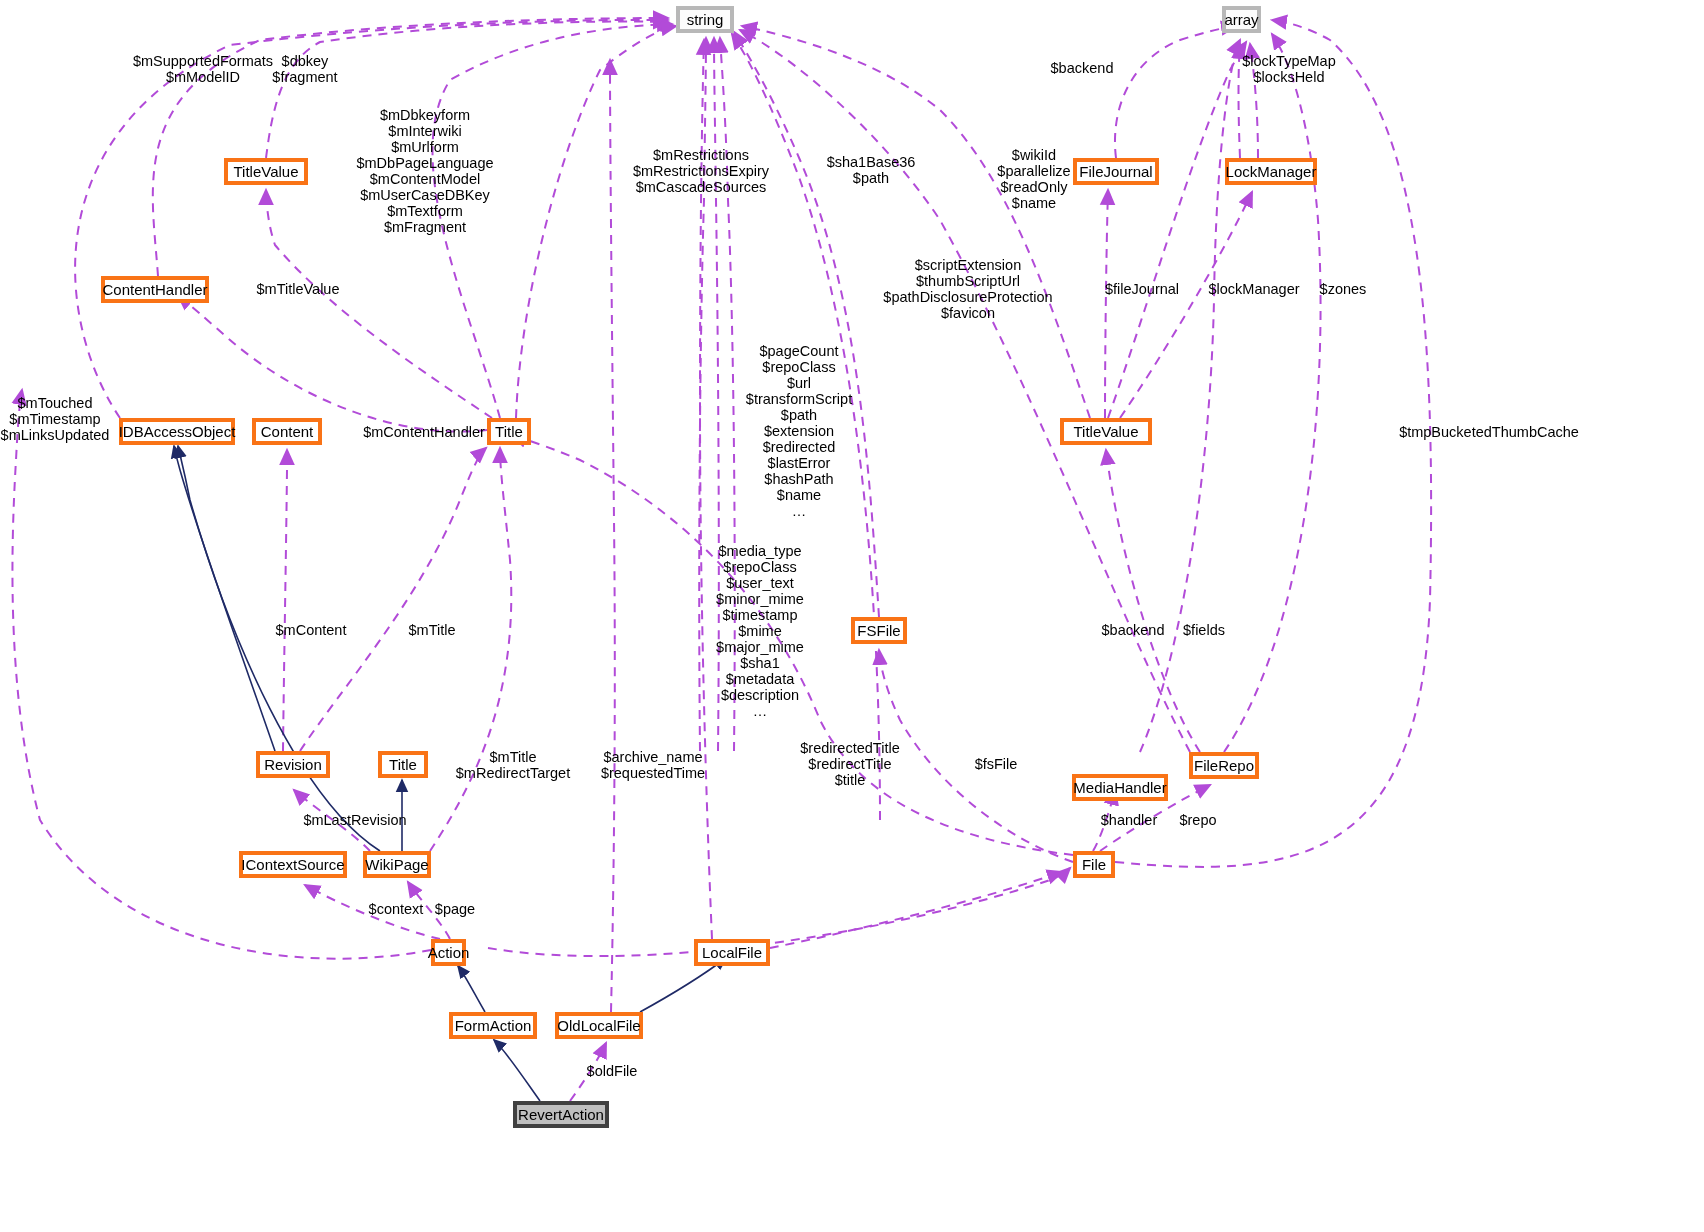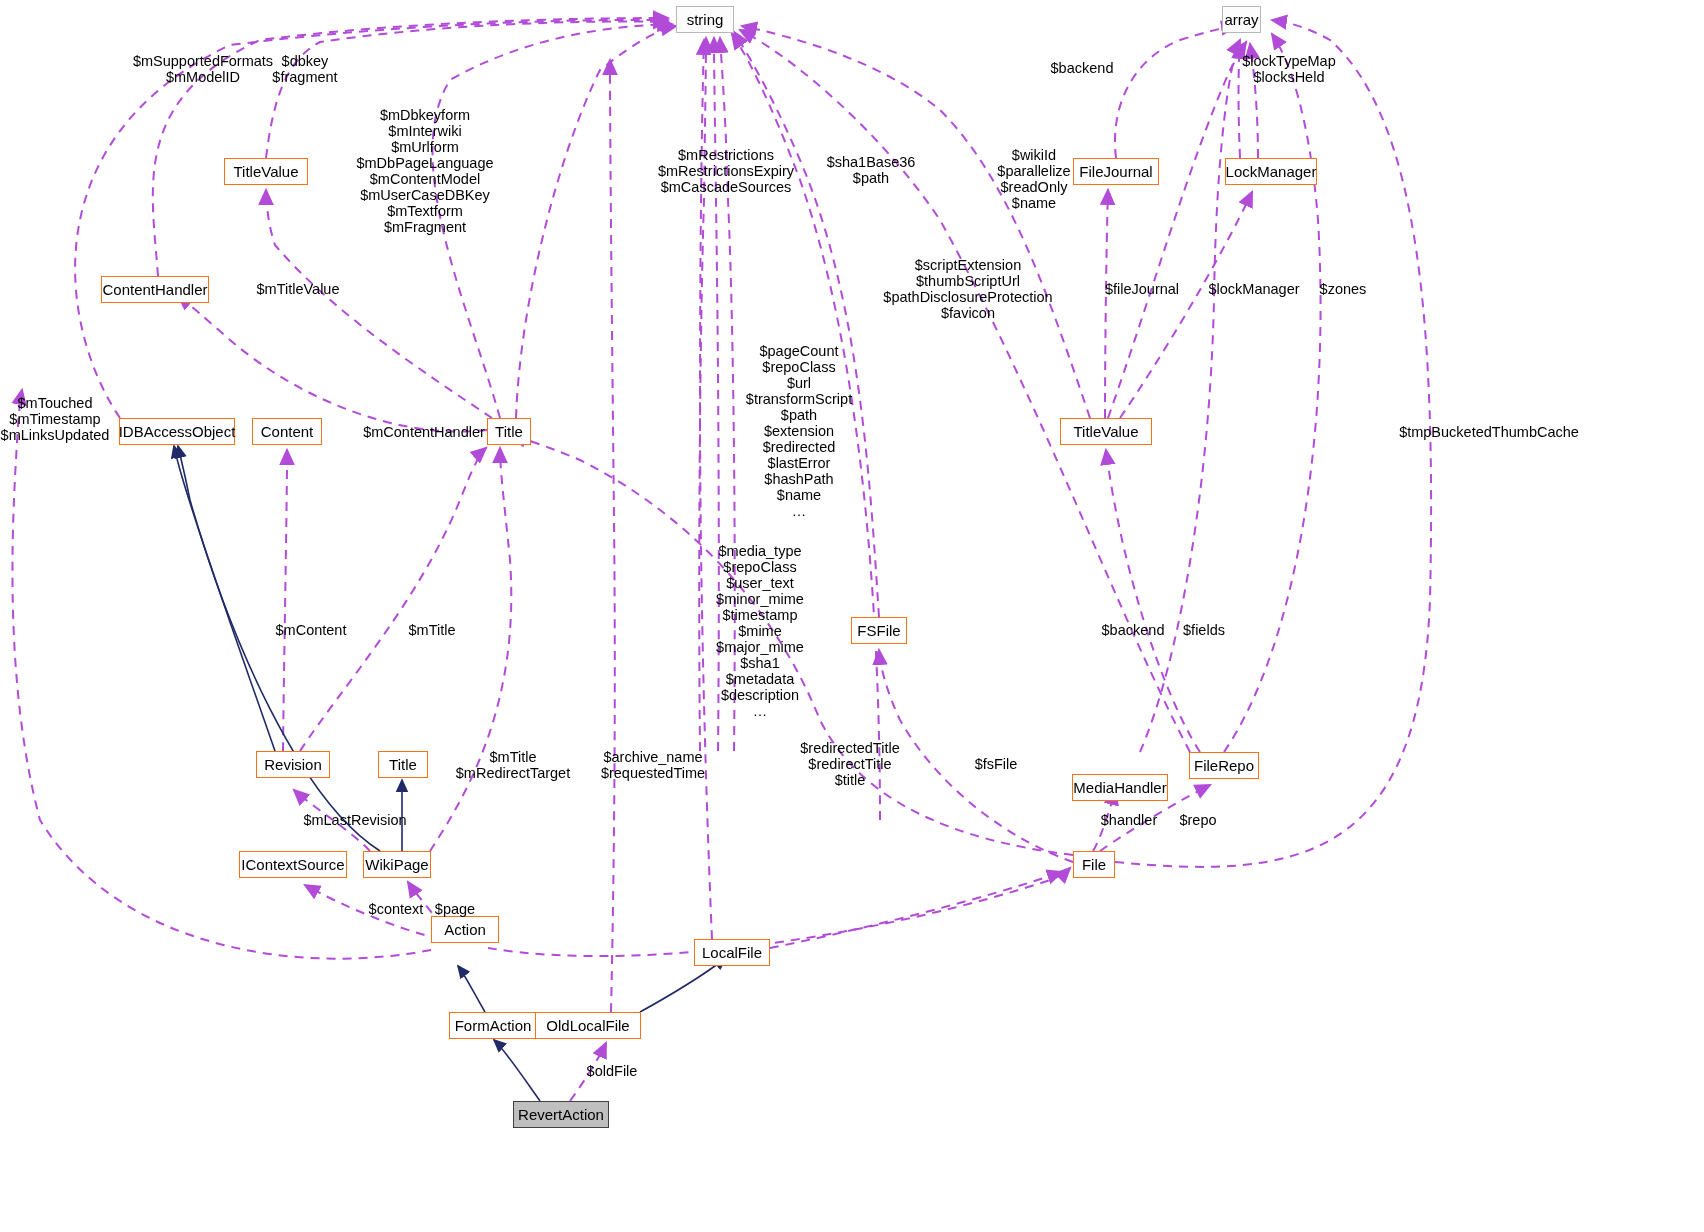--- a/index.html
+++ b/index.html
@@ -9,21 +9,21 @@
     height:1232px;
     background:#ffffff;
     font-family:"Liberation Sans","DejaVu Sans",sans-serif;
     overflow:hidden;
   }
   #edges{position:absolute;left:0;top:0;width:1704px;height:1232px;pointer-events:none;}
   .node{
     position:absolute;
     box-sizing:border-box;
     background:#ffffff;
-    border:1px solid #f97316;
+    border:4px solid #f97316;
     color:#000000;
     font-size:15px;
     line-height:1;
     display:flex;
     align-items:center;
     justify-content:center;
     white-space:nowrap;
     padding:0 9px;
     height:27px;
   }
@@ -198,30 +198,30 @@
       </div>
       <div class="node" style="left: 239px; top: 851px; width: 108px;">
         <span>IContextSource</span>
       </div>
       <div class="node" style="left: 363px; top: 851px; width: 68px;">
         <span>WikiPage</span>
       </div>
       <div class="node" style="left: 1073px; top: 851px; width: 42px;">
         <span>File</span>
       </div>
-      <div class="node" style="left: 431px; top: 916px; width: 68px;">
+      <div class="node" style="left: 431px; top: 939px; width: 35px;">
         <span>Action</span>
       </div>
       <div class="node" style="left: 694px; top: 939px; width: 76px;">
         <span>LocalFile</span>
       </div>
       <div class="node" style="left: 449px; top: 1012px; width: 88px;">
         <span>FormAction</span>
       </div>
-      <div class="node" style="left: 535px; top: 1012px; width: 106px;">
+      <div class="node" style="left: 555px; top: 1012px; width: 88px;">
         <span>OldLocalFile</span>
       </div>
       <div class="node gray" style="left: 513px; top: 1101px; width: 96px;">
         <span>RevertAction</span>
       </div>
     </div>
   <div id="labels-layer">
       <div class="elabel" style="left: 203px; top: 53px;">$mSupportedFormats
 $mModelID</div>
       <div class="elabel" style="left: 305px; top: 53px;">$dbkey
@@ -230,21 +230,21 @@
       <div class="elabel" style="left: 1289px; top: 53px;">$lockTypeMap
 $locksHeld</div>
       <div class="elabel" style="left: 425px; top: 107px;">$mDbkeyform
 $mInterwiki
 $mUrlform
 $mDbPageLanguage
 $mContentModel
 $mUserCaseDBKey
 $mTextform
 $mFragment</div>
-      <div class="elabel" style="left: 726px; top: 147px;">$mRestrictions
+      <div class="elabel" style="left: 701px; top: 147px;">$mRestrictions
 $mRestrictionsExpiry
 $mCascadeSources</div>
       <div class="elabel" style="left: 871px; top: 154px;">$sha1Base36
 $path</div>
       <div class="elabel" style="left: 1034px; top: 147px;">$wikiId
 $parallelize
 $readOnly
 $name</div>
       <div class="elabel" style="left: 298px; top: 281px;">$mTitleValue</div>
       <div class="elabel" style="left: 968px; top: 257px;">$scriptExtension

